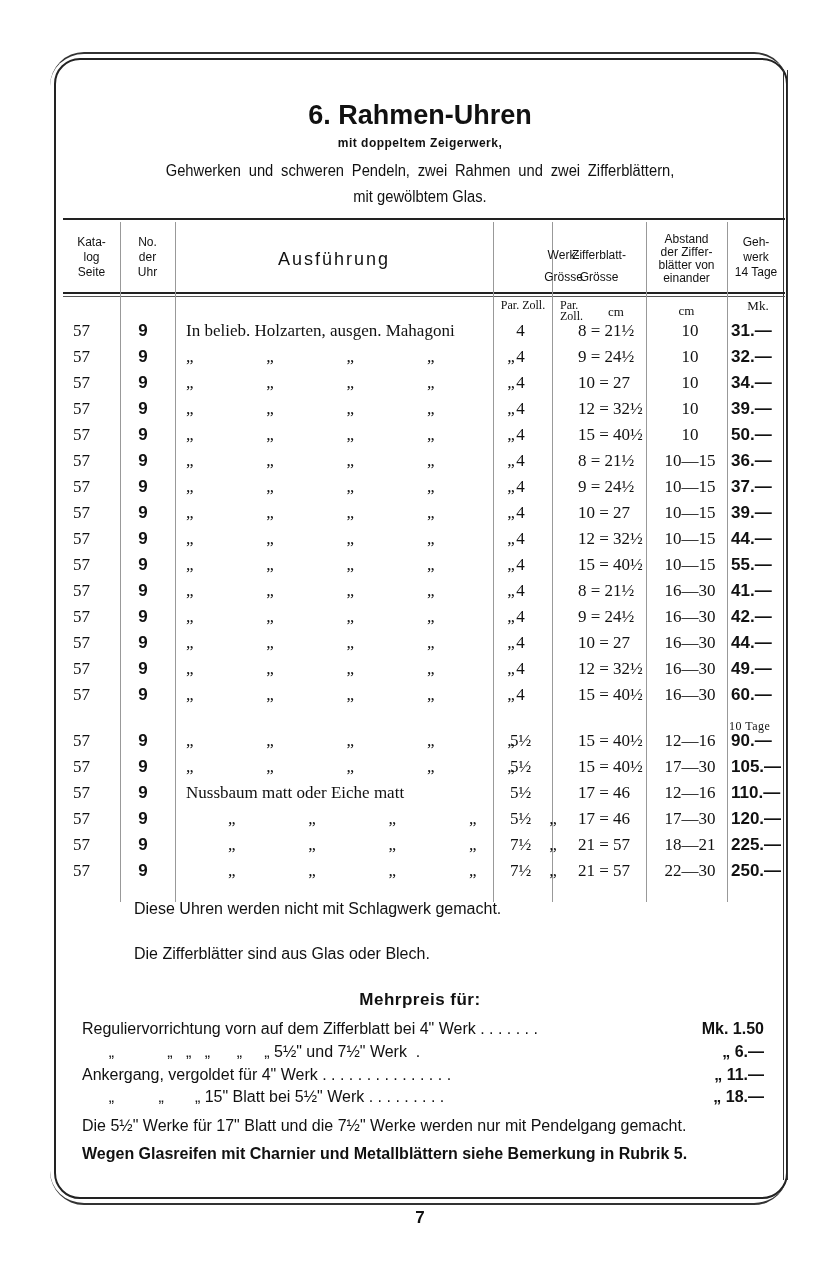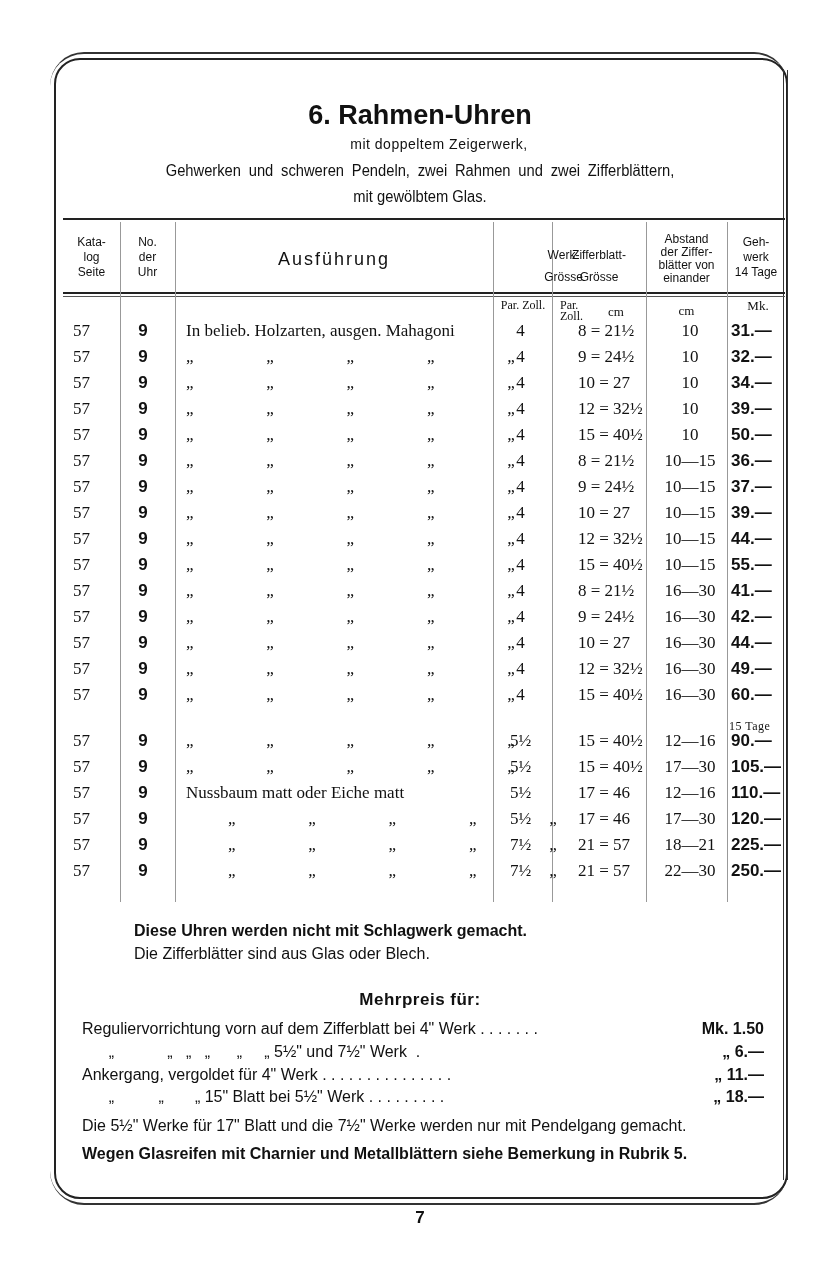--- a/index.html
+++ b/index.html
@@ -2,21 +2,21 @@
 <html><head>
 <meta charset="utf-8">
 <style>
   html,body{margin:0;padding:0;background:#fff;}
   body{width:840px;height:1280px;position:relative;font-family:"Liberation Serif",serif;color:#111;overflow:hidden;}
   .frame{position:absolute;left:54px;top:58px;width:730px;height:1137px;border:2px solid #222;border-radius:26px;}
   .frame-outer{position:absolute;left:50px;top:52px;width:738px;height:1149px;border-top:2px solid #333;border-bottom:2px solid #333;border-radius:34px;}
   .rbar{position:absolute;left:783px;top:70px;width:3px;height:1110px;border-left:1px solid #333;border-right:1px solid #333;}
   .title{position:absolute;left:54px;width:732px;text-align:center;}
   .t1{top:100px;font-family:"Liberation Sans",sans-serif;font-weight:bold;font-size:27px;}
-  .t2{top:136px;font-family:"Liberation Sans",sans-serif;font-weight:normal;font-size:14px;letter-spacing:0.5px;margin-left:19px;}
+  .t2{top:136px;font-family:"Liberation Sans",sans-serif;font-weight:bold;font-size:12px;letter-spacing:0.5px;}
   .t3{top:162px;font-family:"Liberation Sans",sans-serif;font-size:16px;word-spacing:4px;transform:scaleX(0.92);}
   .t4{top:188px;font-family:"Liberation Sans",sans-serif;font-size:16px;transform:scaleX(0.92);}
   .hline{position:absolute;left:63px;width:722px;border-top:2px solid #222;}
   .hline2{position:absolute;left:63px;width:722px;border-top:1px solid #555;}
   .vline{position:absolute;border-left:1px solid #999;}
   .hdr{position:absolute;font-family:"Liberation Sans",sans-serif;font-size:12px;text-align:center;line-height:15px;}
   .hdr.big{font-size:18px;letter-spacing:2px;}
   .sub{position:absolute;font-size:12px;line-height:11px;font-family:"Liberation Serif",serif;}
   .row{position:absolute;left:63px;width:722px;height:26px;font-size:17px;}
   .c{position:absolute;top:0;white-space:nowrap;}
@@ -85,21 +85,21 @@
   <div>Geh-</div>
   <div>werk</div>
   <div>14 Tage</div>
 </div>
 
 <div class="sub" style="left:500px;top:300px;width:46px;text-align:center;">Par. Zoll.</div>
 <div class="sub" style="left:560px;top:300px;width:34px;">Par. Zoll.</div>
 <div class="sub" style="left:608px;top:306px;font-size:13px;">cm</div>
 <div class="sub" style="left:646px;top:305px;width:81px;text-align:center;font-size:13px;">cm</div>
 <div class="sub" style="left:727px;top:300px;width:38px;text-align:center;font-size:13px;padding-left:12px;">Mk.</div>
-<div class="sub" style="left:729px;top:721px;font-size:12px;letter-spacing:0.5px;">15 Tage</div>
+<div class="sub" style="left:729px;top:721px;font-size:12px;letter-spacing:0.5px;">10 Tage</div>
 
 <div id="rows">
     <div class="row" style="top: 321px;">
       <span class="c kat">57</span>
       <span class="c no">9</span>
       <span class="c aus" style="white-space: pre;">In belieb. Holzarten, ausgen. Mahagoni</span>
       <span class="c werk">4</span>
       <span class="c zif">8 = 21½</span>
       <span class="c abs">10</span>
       <span class="c geh">31.—</span>
@@ -279,21 +279,21 @@
       <span class="c kat">57</span>
       <span class="c no">9</span>
       <span class="c aus" style="white-space: pre; word-spacing: 20px; left: 165px;">„   „   „   „   „</span>
       <span class="c werk">7½</span>
       <span class="c zif">21 = 57</span>
       <span class="c abs">22—30</span>
       <span class="c geh">250.—</span>
     </div>
   </div>
 
-<div class="note" style="left:134px;top:922px;font-weight:bold;">Diese Uhren werden nicht mit Schlagwerk gemacht.</div>
+<div class="note" style="left:134px;top:900px;">Diese Uhren werden nicht mit Schlagwerk gemacht.</div>
 <div class="note" style="left:134px;top:945px;">Die Zifferblätter sind aus Glas oder Blech.</div>
 
 <div class="title" style="top:990px;font-family:'Liberation Sans',sans-serif;font-weight:bold;font-size:17px;letter-spacing:0.5px;">Mehrpreis für:</div>
 
 <div class="mp" style="top:1020px;">
   <span class="lbl">Reguliervorrichtung vorn auf dem Zifferblatt bei 4" Werk . . . . . . .</span>
   <span class="val" style="font-weight:bold;">Mk. 1.50</span>
 </div>
 <div class="mp" style="top:1043px;">
   <span class="lbl" style="white-space:pre;">      „            „   „   „      „     „ 5½" und 7½" Werk  .</span>

